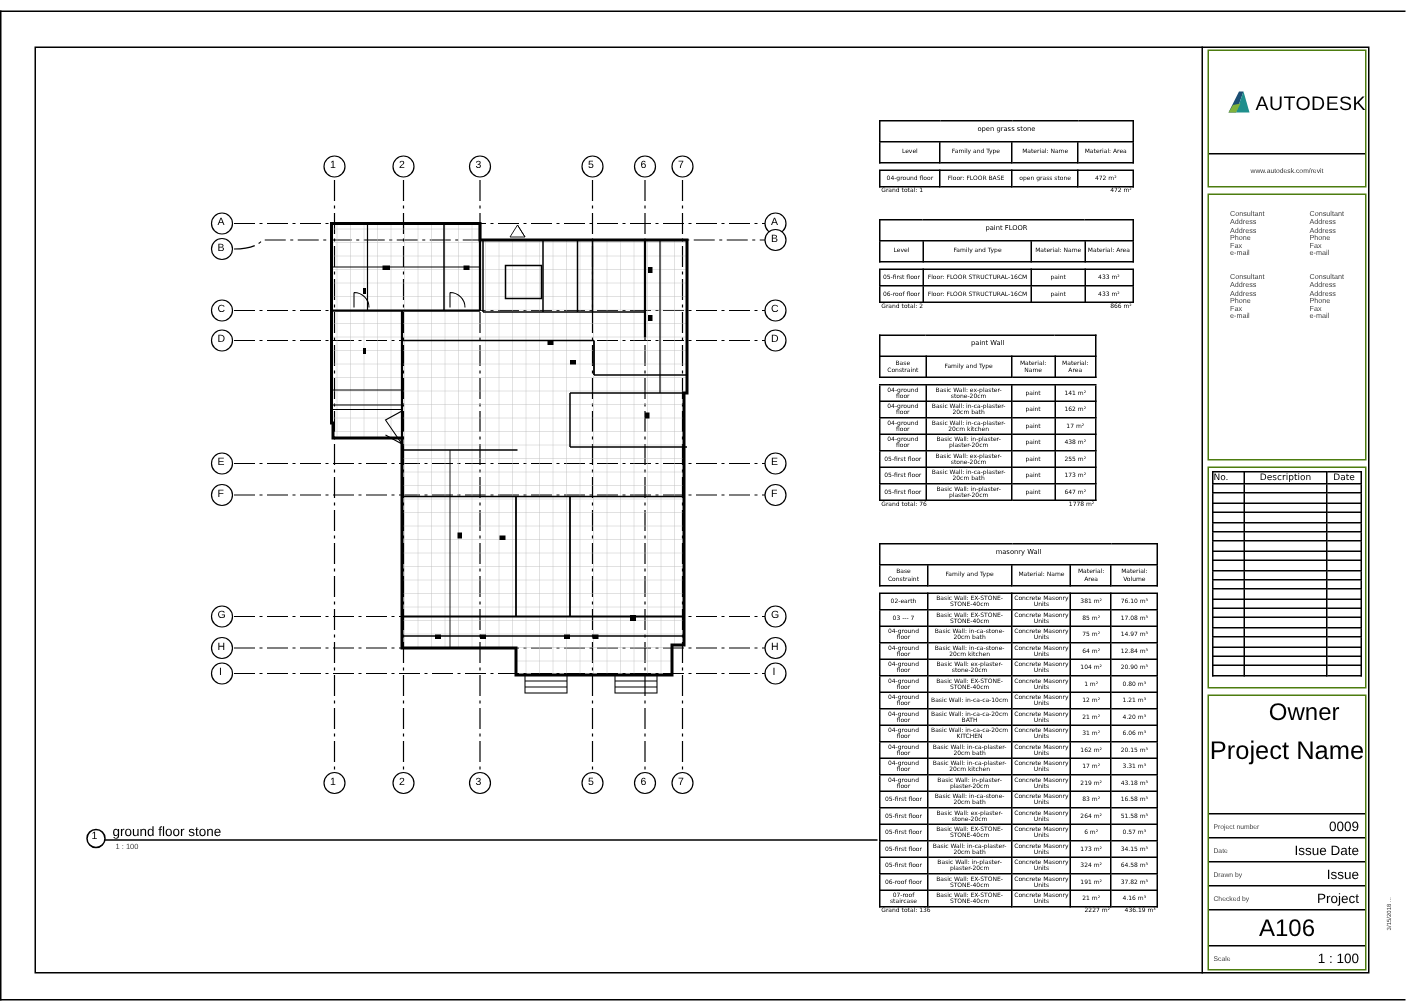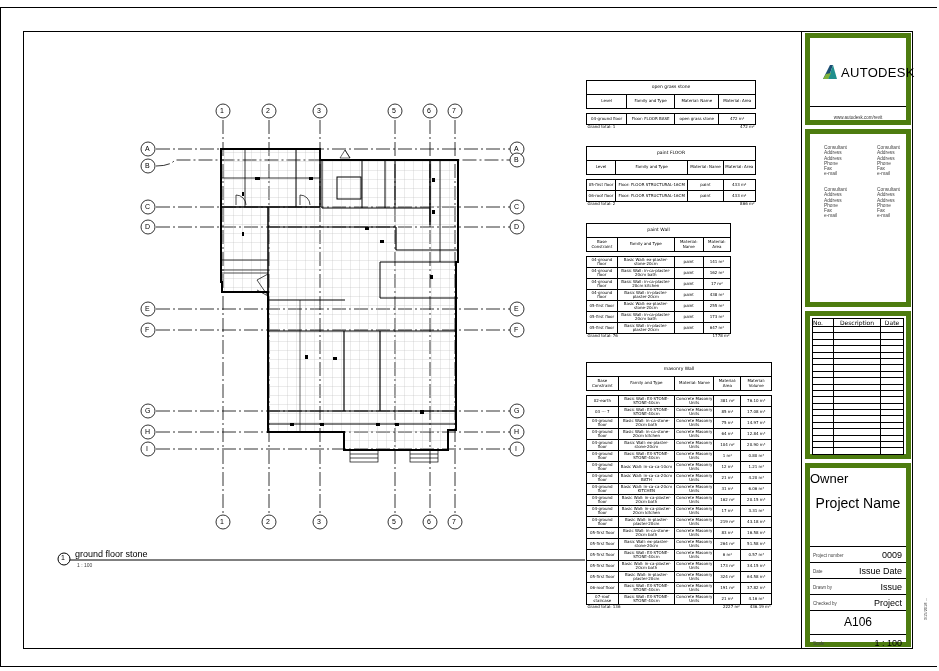--- a/index.html
+++ b/index.html
@@ -11,21 +11,21 @@
   table.sched{position:absolute;border-collapse:collapse;font-family:"DejaVu Sans",sans-serif;font-size:4px;line-height:4.2px;background:#fff;}
   table.sched td,table.sched th{border:1px solid #000;padding:0 1px;text-align:center;font-weight:normal;}
   table.sched .title td{font-size:4.5px;height:13px;}
   table.sched .hdr td{height:13px;}
   table.sched .gap td{border-left:none;border-right:none;height:4px;padding:0;}
   table.sched .total td{border:none;text-align:left;}
   table.sched .total td.r{text-align:right;}
   table.sched .row td{height:10px;}
   
   .tb{position:absolute;left:801px;top:31px;width:112px;height:618px;border-left:1px solid #000;box-sizing:border-box;}
-  .tb-box{position:absolute;border:5px solid #4d7c0f;box-sizing:border-box;background:#fff;}
+  .tb-box{position:absolute;border:1px solid #4d7c0f;box-sizing:border-box;background:#fff;}
   .small{font-size:5px;color:#333;}
   .cons{font-size:4.8px;line-height:5.3px;color:#444;}
   .rev table{border-collapse:collapse;width:100%;font-family:"DejaVu Sans",sans-serif;}
   .rev td{border:1px solid #000;height:5.4px;padding:0;font-size:6px;}
   .field{position:absolute;left:0;right:0;border-top:1px solid #000;box-sizing:border-box;}
   .field .lbl{position:absolute;left:3px;top:50%;transform:translateY(-50%);font-size:4.5px;color:#444;}
   .field .val{position:absolute;right:4px;top:50%;transform:translateY(-50%);font-size:9px;}
 </style>
 </head>
 <body>
@@ -649,40 +649,40 @@
           <tr>
             <td></td>
             <td></td>
             <td></td>
           </tr>
     </tbody>
       </table>
   </div>
 
   <div class="tb-box" style="left:3px;top:432px;width:106px;height:184px">
-    <div class="abs" style="left:0;right:17px;top:3px;text-align:left;font-size:13px">Owner</div>
-    <div class="abs" style="left:0;right:0;top:27px;text-align:center;font-size:14px">Project Name</div>
+    <div class="abs" style="left:0;right:17px;top:3px;text-align:right;font-size:16px">Owner</div>
+    <div class="abs" style="left:0;right:0;top:27px;text-align:center;font-size:17px">Project Name</div>
     <div class="field" style="top:78px;height:16px">
         <span class="lbl">Project number</span>
         <span class="val">0009</span>
       </div>
     <div class="field" style="top:94px;height:16px">
         <span class="lbl">Date</span>
         <span class="val">Issue Date</span>
       </div>
     <div class="field" style="top:110px;height:16px">
         <span class="lbl">Drawn by</span>
         <span class="val">Issue</span>
       </div>
     <div class="field" style="top:126px;height:16px">
         <span class="lbl">Checked by</span>
         <span class="val">Project</span>
       </div>
     <div class="field" style="top:142px;height:24px">
-        <div class="abs" style="left:0;right:0;top:4px;text-align:center;font-size:12px">A106</div>
+        <div class="abs" style="left:0;right:0;top:4px;text-align:center;font-size:16px">A106</div>
       </div>
     <div class="field" style="top:166px;height:17px">
         <span class="lbl">Scale</span>
         <span class="val">1 : 100</span>
       </div>
   </div>
 </div>
 
 <span class="abs" style="left:923px;top:598px;font-size:4px;writing-mode:vertical-rl;transform:rotate(180deg);color:#333">3/15/2018 ...</span>
 

